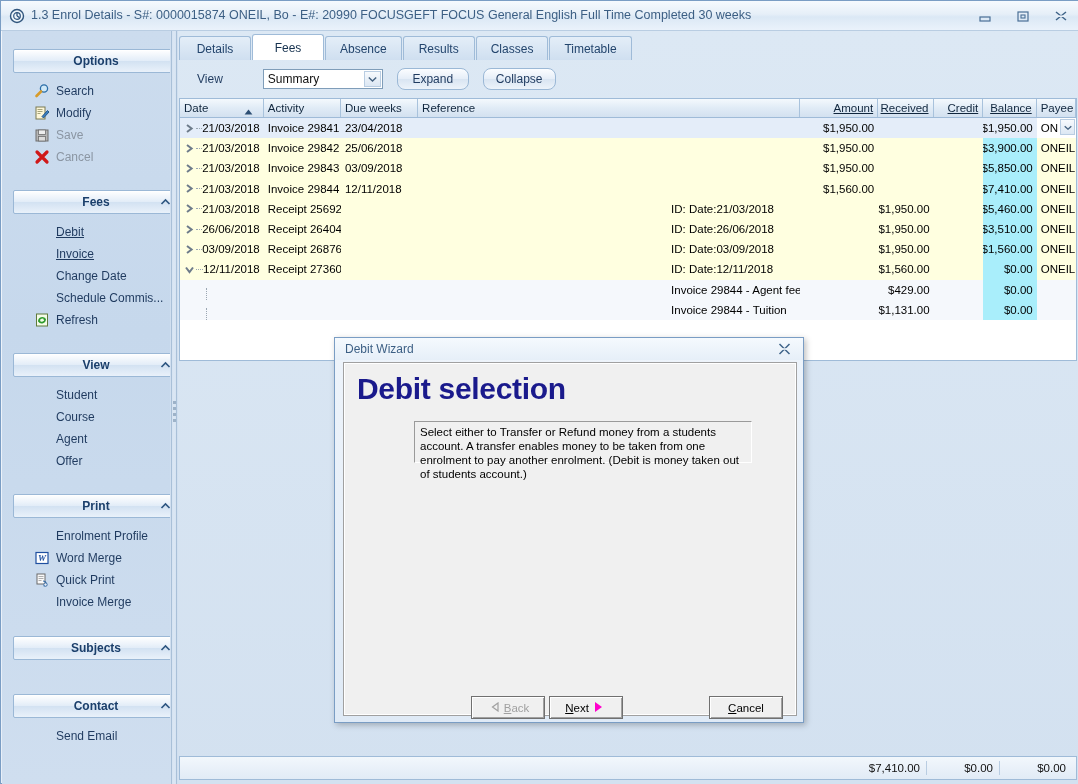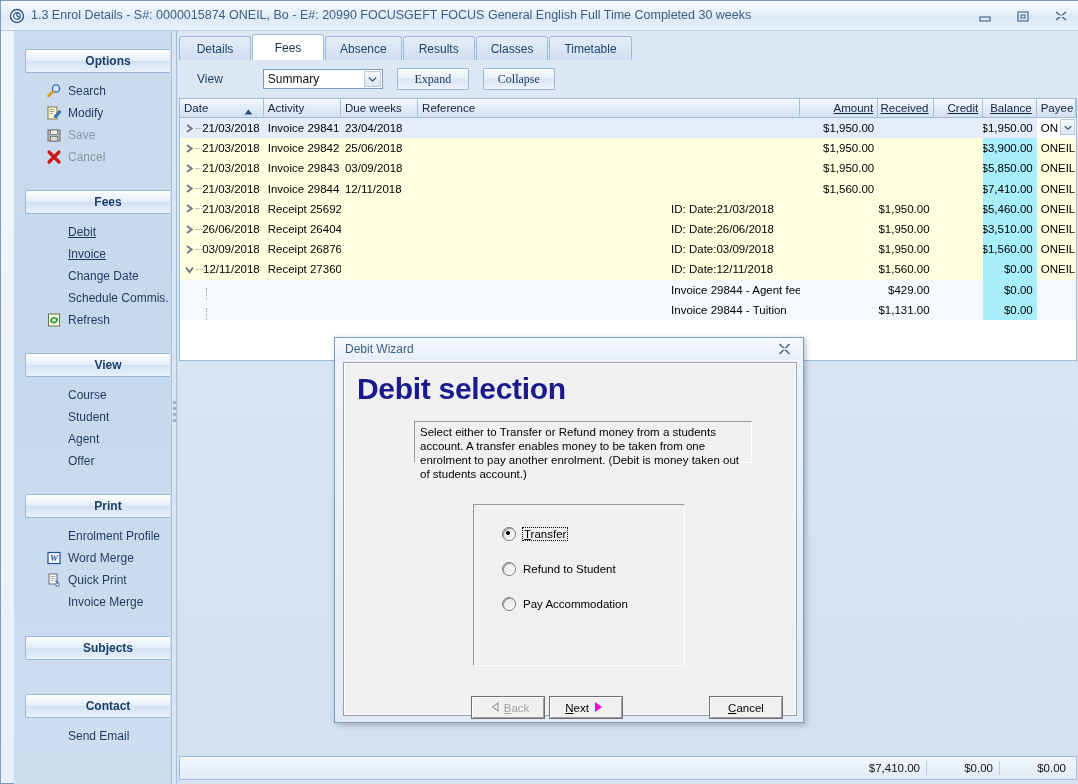--- a/index.html
+++ b/index.html
@@ -34,21 +34,21 @@
     font-size: 12.5px; color: #3c5f84; white-space: nowrap;
   }
   .tb-buttons {
     position: absolute; right: 10px; top: 8px; display: flex; gap: 22px;
   }
   .tb-btn { width: 16px; height: 14px; position: relative; cursor: default; }
   .tb-btn svg { display: block; }
 
   
   .sidebar {
-    position: absolute; left: 13px; top: 30px; width: 189px; height: 753px;
+    position: absolute; left: 1px; top: 30px; width: 189px; height: 753px;
     background: linear-gradient(to bottom, #ccdcee 0%, #c6d8ec 40%, #cfdeef 100%);
     border-right: 1px solid #9fbbd8;
     box-sizing: border-box;
   }
   .panel-header {
     position: relative;
     margin: 0 11px;
     height: 22px;
     background: linear-gradient(to bottom, #ffffff 0%, #e3edf8 48%, #d3e2f2 52%, #e9f1fa 100%);
     border: 1px solid #9bb8d6;
@@ -124,23 +124,23 @@
   .combo .val { padding-left: 4px; font-size: 12px; color: #111; }
   .combo .arrowbox {
     position: absolute; right: 1px; top: 1px; width: 17px; height: 16px;
     background: linear-gradient(to bottom, #f7fafd 0%, #dce7f3 100%);
     border: 1px solid #b9cde2; box-sizing: border-box;
     display: flex; align-items: center; justify-content: center;
   }
   .btn {
     height: 22px; min-width: 72px; padding: 0 12px; margin-left: 14px;
     background: linear-gradient(to bottom, #fbfdff 0%, #e6eef8 48%, #d9e5f2 52%, #edf3fa 100%);
-    border: 1px solid #9bb8d6; border-radius: 1px;
+    border: 1px solid #9bb8d6; border-radius: 8px;
     display: flex; align-items: center; justify-content: center;
-    font-size: 12px; color: #1f3a5f; box-sizing: border-box; font-family: Liberation Serif, serif;
+    font-size: 12px; color: #1f3a5f; box-sizing: border-box;
   }
 
   
   .grid {
     position: absolute; left: 1px; top: 67px; width: 898px; height: 263px;
     background: #ffffff; border: 1px solid #9fbbd8; box-sizing: border-box;
     overflow: hidden;
   }
   .grid-head {
     display: flex; height: 18px;
@@ -407,24 +407,24 @@
       <div class="panel-header">
         <span>View</span>
         <span class="chev">
           <svg width="11" height="9" viewBox="0 0 11 9">
               <path d="M1.5 6 L5.5 2 L9.5 6" fill="none" stroke="#2d5580" stroke-width="1.6"></path>
             </svg>
         </span>
       </div>
       <div class="panel-items">
         <div class="item">
+          <span class="lbl">Student</span>
+        </div>
+        <div class="item">
           <span class="lbl">Course</span>
-        </div>
-        <div class="item">
-          <span class="lbl">Student</span>
         </div>
         <div class="item">
           <span class="lbl">Agent</span>
         </div>
         <div class="item">
           <span class="lbl">Offer</span>
         </div>
       </div>
     </div>
 
@@ -813,34 +813,20 @@
           <path d="M1.5 1 L11.5 11 M11.5 1 L1.5 11" stroke="#3f6489" stroke-width="1.5"></path>
           <path d="M1.5 6 L11.5 6" stroke="#eef4fb" stroke-width="1.6"></path>
         </svg>
       </span>
     </div>
 
     <div class="dlg-body">
       <div class="dlg-h1">Debit selection</div>
       <div class="dlg-desc">Select either to Transfer or Refund money from a students account. A transfer enables money to be taken from one enrolment to pay another enrolment. (Debit is money taken out of students account.)</div>
 
-      <div class="dlg-group">
-        <div class="radio-row" style="top:22px">
-          <span class="radio on"></span>
-          <span class="radio-lbl focus"><span style="text-decoration:underline">T</span><span id="rl0">ransfer</span></span>
-        </div>
-        <div class="radio-row" style="top:57px">
-          <span class="radio"></span>
-          <span class="radio-lbl">Refund to Student</span>
-        </div>
-        <div class="radio-row" style="top:92px">
-          <span class="radio"></span>
-          <span class="radio-lbl">Pay Accommodation</span>
-        </div>
-      </div>
 
       <div class="dlg-buttons">
         <div class="wbtn disabled" style="left:126px">
           <span class="tri">
             <svg width="9" height="10" viewBox="0 0 9 10">
                 <path d="M7 1 L1.5 5 L7 9 Z" fill="none" stroke="#a0a0a0" stroke-width="1.2"></path>
               </svg>
           </span>
           <span><span style="text-decoration:underline">B</span><span id="bk0">ack</span></span>
         </div>

